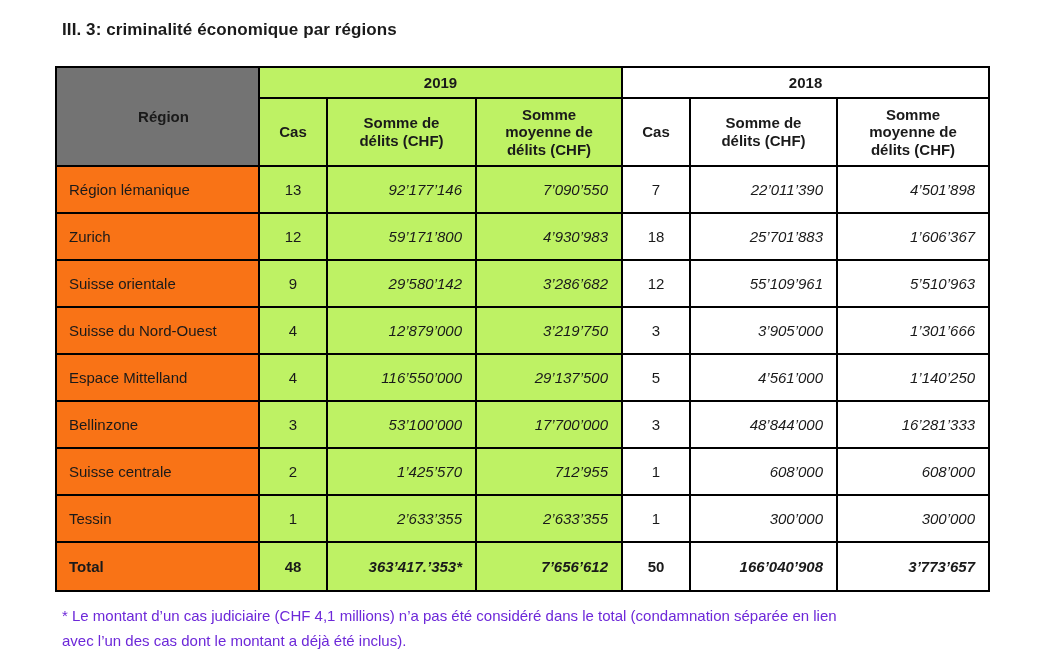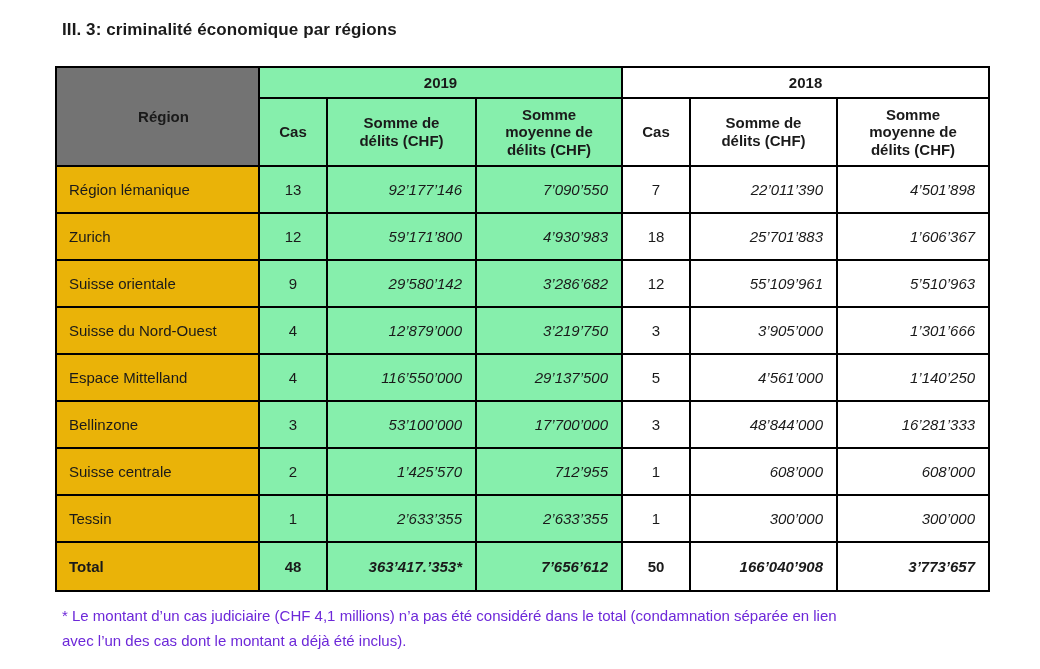--- a/index.html
+++ b/index.html
@@ -40,23 +40,23 @@
 
   th.corner {
     text-align: left; vertical-align: middle;
     padding-left: 12px;
     background: #737373;
   }
   th.subhead {
     white-space: pre-line;
     line-height: 1.17;
   }
-  .shade { background: #86efac; }
+  .shade { background: #bef264; }
 
-  td.region { text-align: left; padding-left: 12px; background: #eab308; }
+  td.region { text-align: left; padding-left: 12px; background: #f97316; }
   td.cas { text-align: center; margin-left: 36px; }
   td.num { text-align: right; padding-right: 13px; font-style: italic; }
   tr.total-row td { font-weight: bold; }
 
   .footnote {
     position: absolute; left: 62px; top: 603px;
     width: 960px;
     font-size: 15px;
     line-height: 25px;
     white-space: pre-line;

